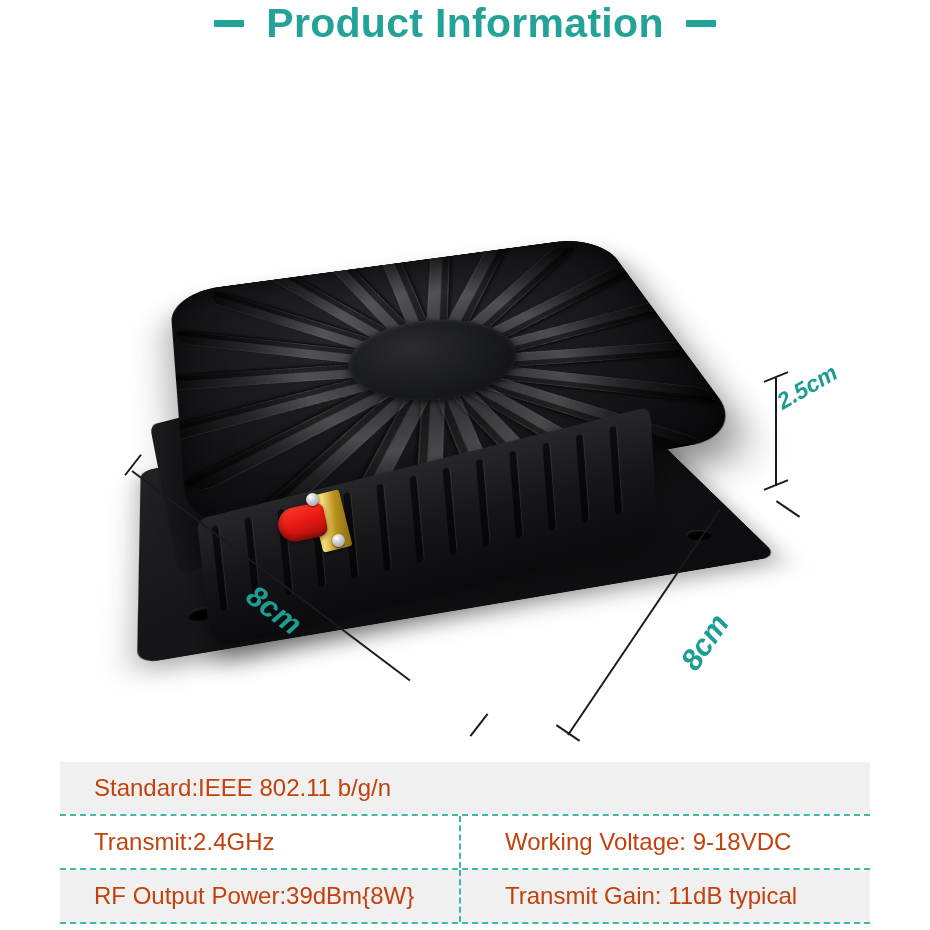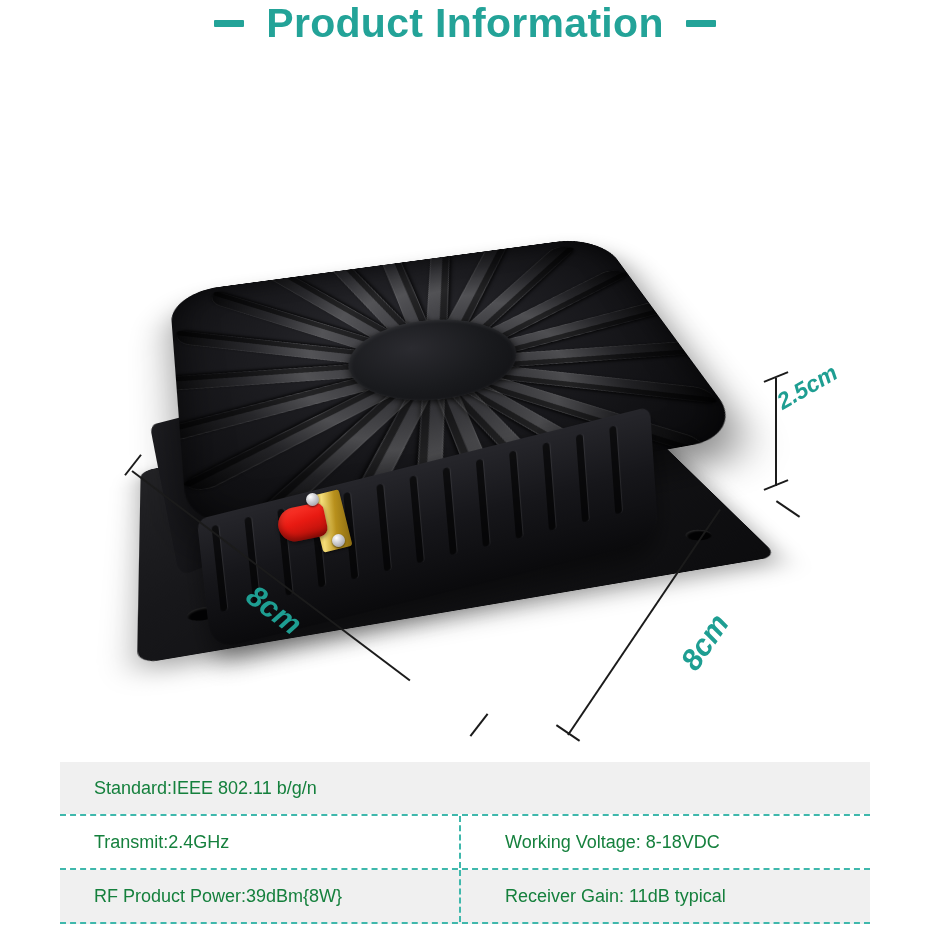--- a/index.html
+++ b/index.html
@@ -264,22 +264,22 @@
     height: 52px;
   }
   .spec-row.shaded { background: #f0f0f0; }
   .spec-row.plain  { background: #ffffff; }
   .spec-row.sep-top    { border-top: 2px dashed #3fb8ac; }
   .spec-row.sep-bottom { border-bottom: 2px dashed #3fb8ac; }
   .spec-cell {
     flex: 1;
     display: flex;
     align-items: center;
-    font-size: 18px;
-    color: #15803d;
+    font-size: 24px;
+    color: #c2410c;
     padding-left: 34px;
     box-sizing: border-box;
     text-align: center;
   }
   .spec-cell.right-col {
     border-left: 2px dashed #3fb8ac;
     padding-left: 44px;
   }
 </style>
 </head>
@@ -372,23 +372,23 @@
   </div>
 
   <div id="spec-table">
 
     <div class="spec-row shaded">
       <div class="spec-cell">Standard:IEEE 802.11 b/g/n</div>
     </div>
 
     <div class="spec-row plain sep-top sep-bottom">
       <div class="spec-cell">Transmit:2.4GHz</div>
-      <div class="spec-cell right-col">Working Voltage: 8-18VDC</div>
+      <div class="spec-cell right-col">Working Voltage: 9-18VDC</div>
     </div>
 
     <div class="spec-row shaded sep-bottom">
-      <div class="spec-cell">RF Product Power:39dBm{8W}</div>
-      <div class="spec-cell right-col">Receiver Gain: 11dB typical</div>
+      <div class="spec-cell">RF Output Power:39dBm{8W}</div>
+      <div class="spec-cell right-col">Transmit Gain: 11dB typical</div>
     </div>
 
   </div>
 
 </div>
 
 </body></html>

